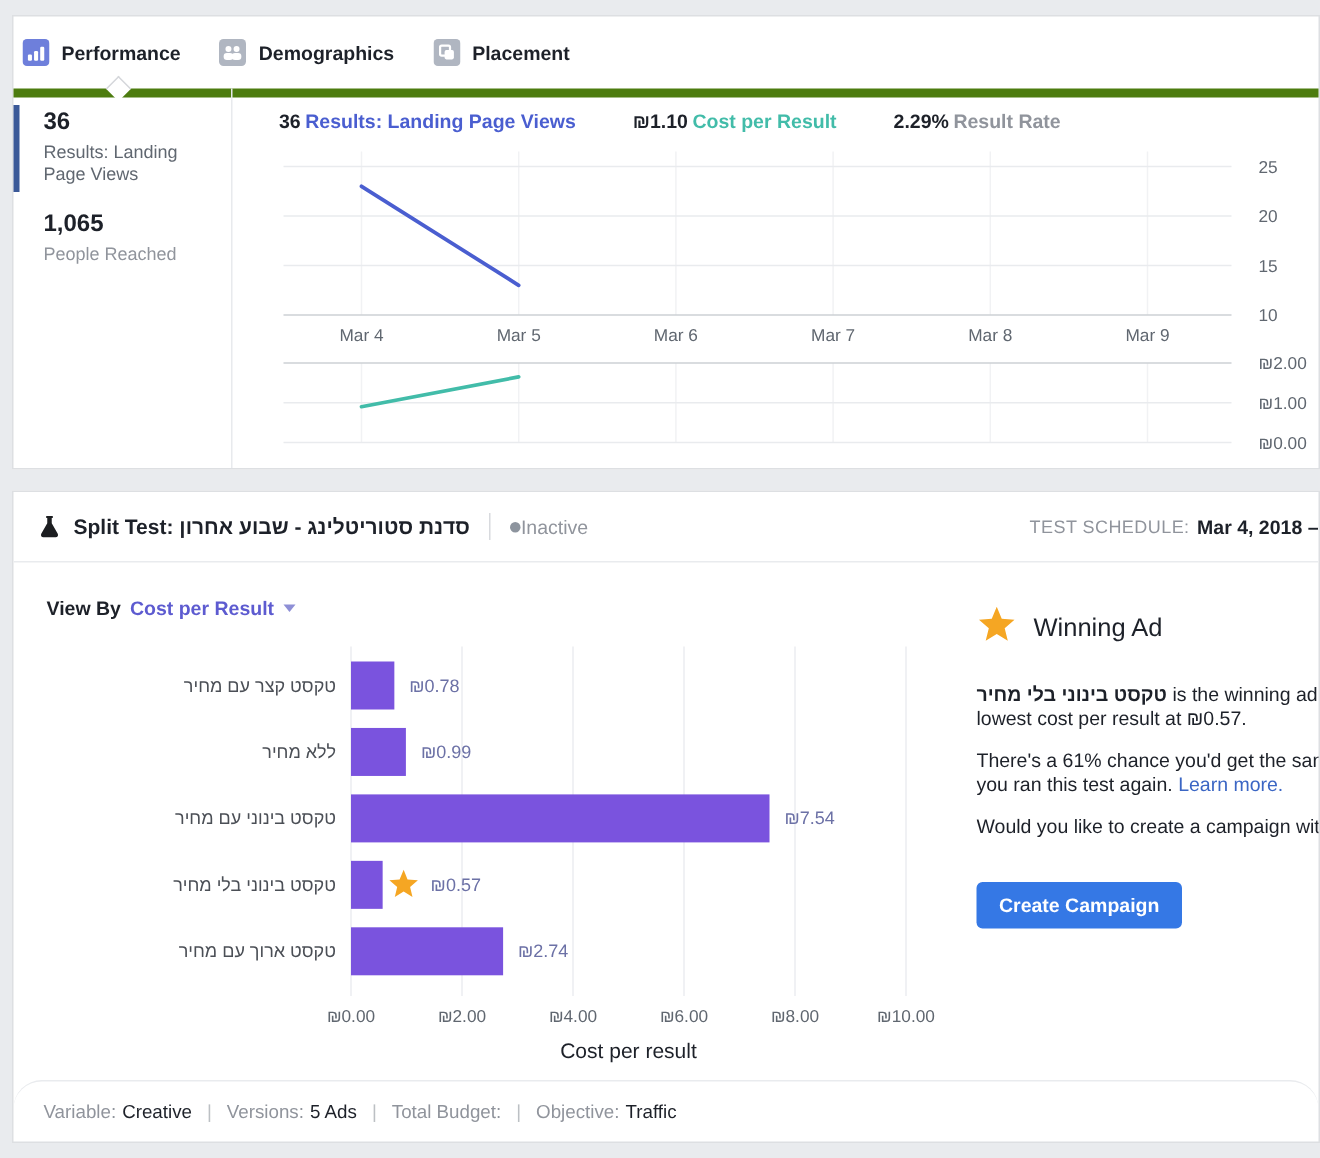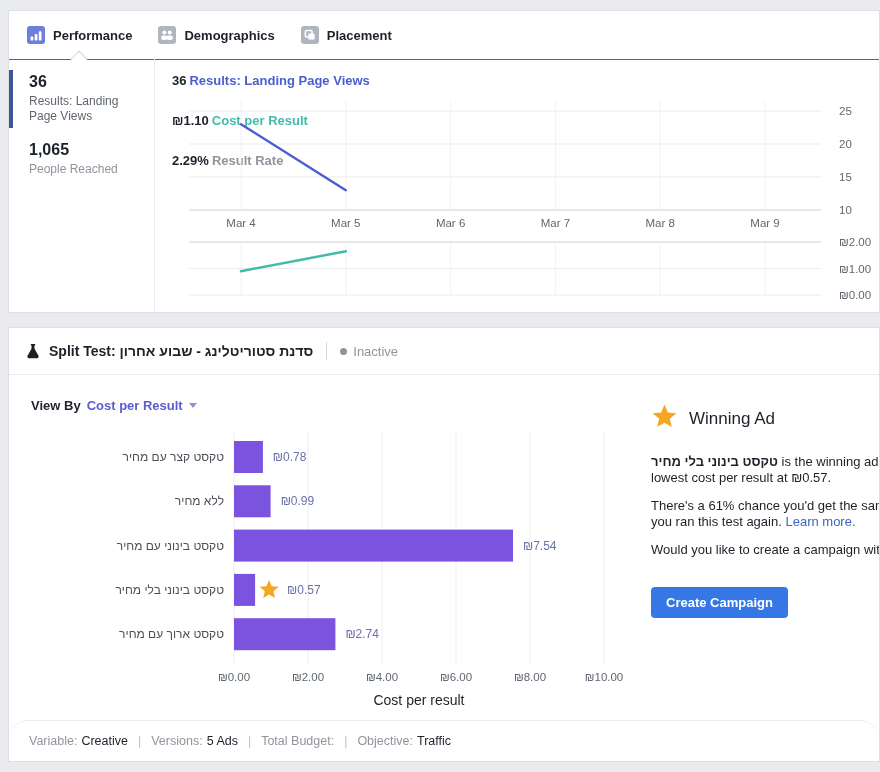--- a/index.html
+++ b/index.html
@@ -8,53 +8,53 @@
     background:#e9ebee;color:#1d2129;
     font-family:"Liberation Sans","DejaVu Sans",sans-serif;
     -webkit-font-smoothing:antialiased;
   }
   .card{position:absolute;left:8px;width:872px;background:#fff;border:1px solid #dddfe2;box-sizing:border-box;}
   #card-top{top:10px;height:303px;}
   #card-split{top:327px;height:435px;overflow:hidden;}
 
   
   #tab-bar{position:absolute;top:0;left:0;right:0;height:48px;display:flex;align-items:center;
-    padding-left:18px;border-bottom:1px solid #4d7c0f;}
+    padding-left:6px;border-bottom:6px solid #4d7c0f;}
   .tab{display:flex;align-items:center;gap:8px;font-size:13px;font-weight:bold;margin-right:26px;cursor:pointer;}
   .ticon{width:18px;height:18px;display:inline-block;}
   .tab-caret{position:absolute;left:64px;top:42px;width:11px;height:11px;background:#fff;
     border-left:1px solid #d4d6da;border-top:1px solid #d4d6da;transform:rotate(45deg);}
 
   
   #sidebar{position:absolute;top:48px;left:0;width:146px;bottom:0;border-right:1px solid #e8eaed;
     padding-top:6px;box-sizing:border-box;}
   .metric{position:relative;padding:8px 8px 9px 20px;cursor:pointer;}
   .metric .val{font-size:16px;font-weight:bold;line-height:18px;}
   .metric .lbl{font-size:12px;color:#90949c;line-height:15px;margin-top:3px;}
   .metric.active .lbl{color:#606770;}
   .metric.active::before{content:"";position:absolute;left:0;top:5px;bottom:5px;width:4px;background:#3b5998;}
   .custom{padding:13px 8px 8px 20px;font-size:14px;font-weight:bold;}
 
   
-  #chart-header{position:absolute;left:163px;top:62px;font-size:13px;font-weight:bold;
-    display:flex;gap:25px;white-space:nowrap;flex-direction:column;}
+  #chart-header{position:absolute;left:177px;top:62px;font-size:13px;font-weight:bold;
+    display:flex;gap:38px;white-space:nowrap;}
   .hdr-results{color:#4a5ed0;margin-left:3px;}
   .hdr-cost{color:#42bca9;margin-left:3px;}
   .hdr-rate{color:#90949c;margin-left:3px;}
 
   #line-charts{position:absolute;left:152px;top:85px;}
   svg text{font-family:"Liberation Sans","DejaVu Sans",sans-serif;}
 
   
   #split-header{position:absolute;top:0;left:0;right:0;height:46px;display:flex;align-items:center;
     padding-left:16px;border-bottom:1px solid #e9ebee;}
   .flask{display:inline-flex;margin-right:8px;}
   .st-title{font-size:14px;font-weight:bold;white-space:nowrap;}
   .vdiv{width:1px;height:18px;background:#d8dade;margin:0 13px;}
-  .status{display:flex;align-items:center;gap:6px;color:#90949c;font-size:13px;}
+  .status{display:flex;align-items:center;gap:0;color:#90949c;font-size:13px;}
   .status-dot{width:7px;height:7px;border-radius:50%;background:#8d949e;display:inline-block;}
   #schedule{position:absolute;right:0;top:0;height:46px;display:flex;align-items:center;white-space:nowrap;}
   .sched-label{font-size:12px;color:#90949c;letter-spacing:.3px;}
   .sched-value{font-size:13px;font-weight:bold;margin-left:5px;}
 
   
   #view-by{position:absolute;left:22px;top:70px;font-size:13px;display:flex;align-items:center;}
   .vb-label{font-weight:bold;}
   .vb-value{font-weight:bold;color:#5d5bd0;margin-left:6px;cursor:pointer;display:flex;align-items:center;}
   .caret-down{width:0;height:0;border-left:4px solid transparent;border-right:4px solid transparent;
@@ -185,20 +185,24 @@
         </svg>
     </span>
     <span class="st-title">
       <span>Split Test:</span> <span>סדנת סטוריטלינג - שבוע אחרון</span>
     </span>
     <span class="vdiv"></span>
     <span class="status">
       <span class="status-dot"></span>
       <span>Inactive</span>
     </span>
+    <span id="schedule">
+      <span class="sched-label">TEST SCHEDULE:</span>
+      <span class="sched-value">Mar 4, 2018 –</span>
+    </span>
   </div>
 
   <div id="view-by">
     <span class="vb-label">View By</span>
     <span class="vb-value">
       <span>Cost per Result</span>
       <span class="caret-down"></span>
     </span>
   </div>
 

